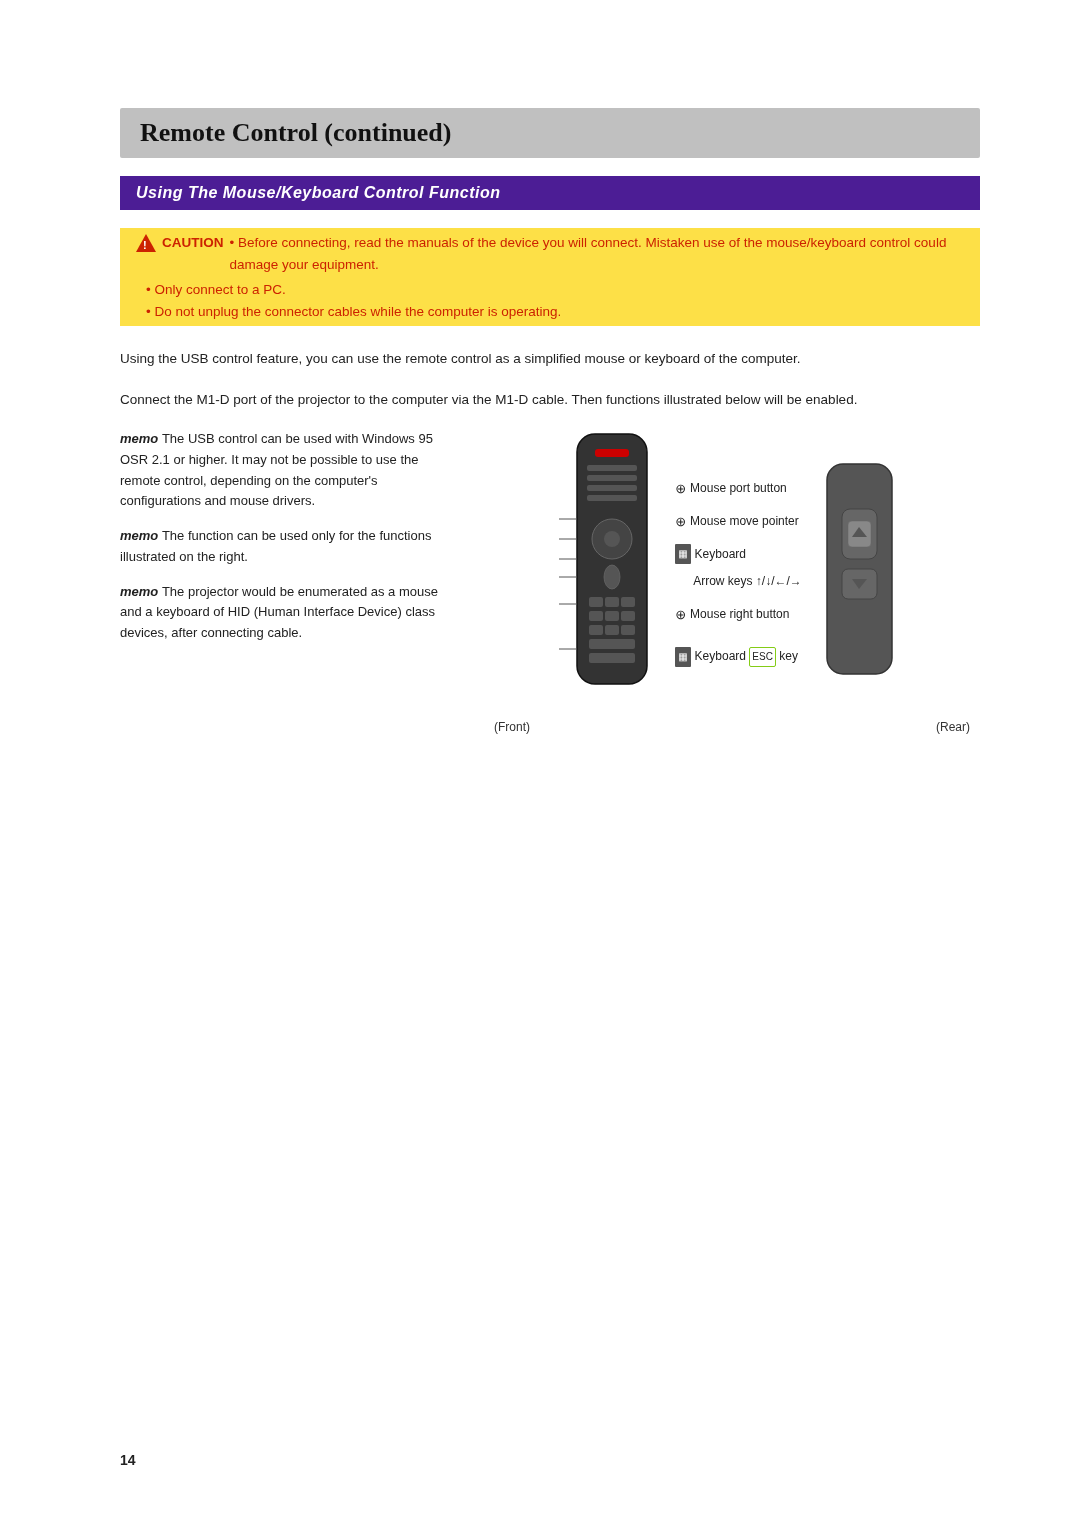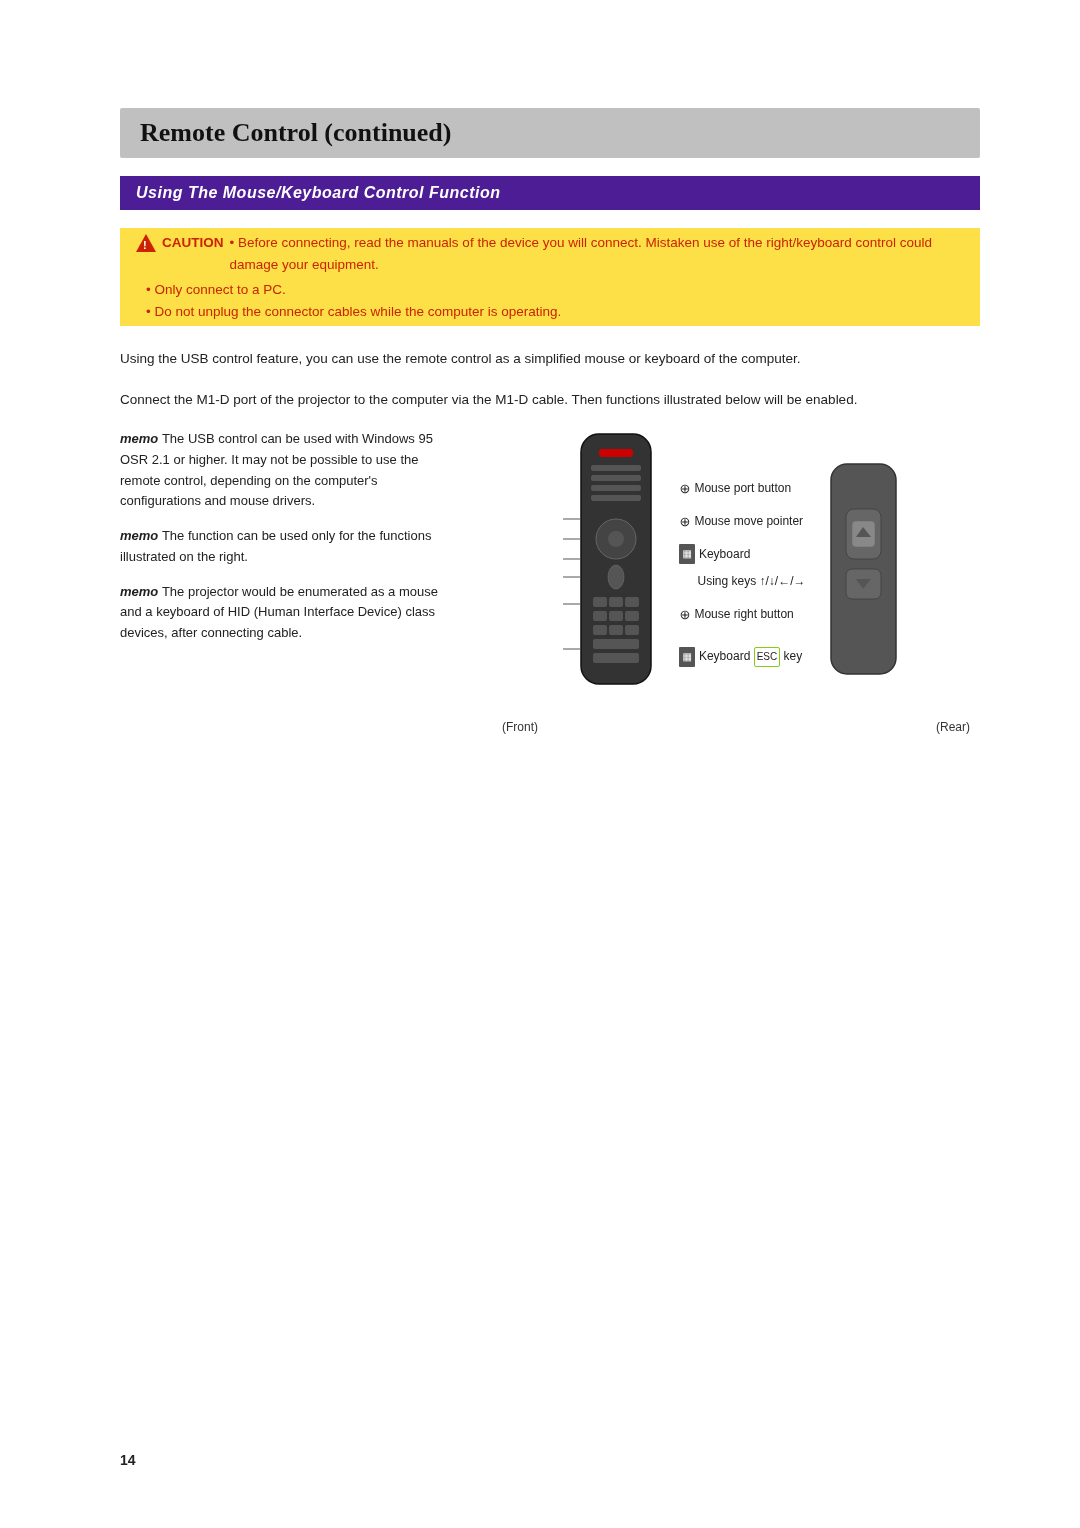--- a/index.html
+++ b/index.html
@@ -99,21 +99,21 @@
 
     .body-text {
       font-size: 13.5px;
       line-height: 1.65;
       color: #222;
       margin-bottom: 18px;
     }
 
     .content-section {
       display: flex;
-      gap: 22px;
+      gap: 14px;
       margin-top: 10px;
     }
 
     .left-col {
       flex: 0 0 340px;
       font-size: 13px;
       line-height: 1.6;
       color: #222;
     }
 
@@ -220,21 +220,21 @@
   </div>
 
   <div class="section-title-bar">
     <span class="section-title">Using The Mouse/Keyboard Control Function</span>
   </div>
 
   <div class="caution-box">
     <div class="caution-header">
       <span class="caution-triangle"></span>
       <span class="caution-label">CAUTION</span>
-      <span> • Before connecting, read the manuals of the device you will connect. Mistaken use of the right/keyboard control could damage your equipment.</span>
+      <span> • Before connecting, read the manuals of the device you will connect. Mistaken use of the mouse/keyboard control could damage your equipment.</span>
     </div>
     <div class="caution-bullets">
       <div>• Only connect to a PC.</div>
       <div>• Do not unplug the connector cables while the computer is operating.</div>
     </div>
   </div>
 
   <div class="body-text">Using the USB control feature, you can use the remote control as a simplified mouse or keyboard of the computer.</div>
   <div class="body-text">Connect the M1-D port of the projector to the computer via the M1-D cable. Then functions illustrated below will be enabled.</div>
 
@@ -308,21 +308,21 @@
           </div>
           <div class="label-item" style="margin-top:4px;">
             <span class="label-icon mouse-icon">⊕</span>
             <span> Mouse move pointer</span>
           </div>
           <div class="label-item" style="margin-top:4px;">
             <span class="label-icon keyboard-icon">▦</span>
             <span> Keyboard</span>
           </div>
           <div class="label-item" style="margin-top:0px; padding-left:18px;">
-            <span>Using keys ↑/↓/←/→</span>
+            <span>Arrow keys ↑/↓/←/→</span>
           </div>
           <div class="label-item" style="margin-top:4px;">
             <span class="label-icon mouse-icon">⊕</span>
             <span>Mouse right button</span>
           </div>
           <div class="label-item" style="margin-top:14px;">
             <span class="label-icon keyboard-icon">▦</span>
             <span> Keyboard <span class="esc-key">ESC</span> key</span>
           </div>
         </div>

